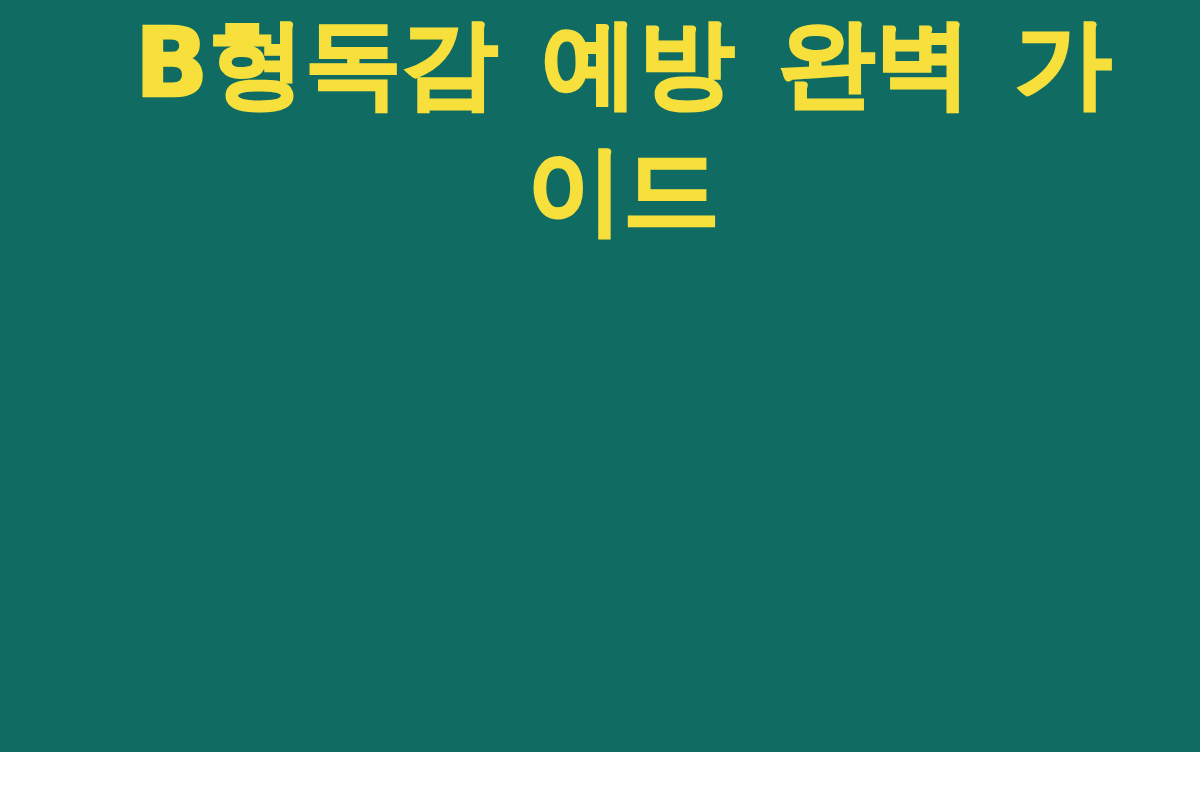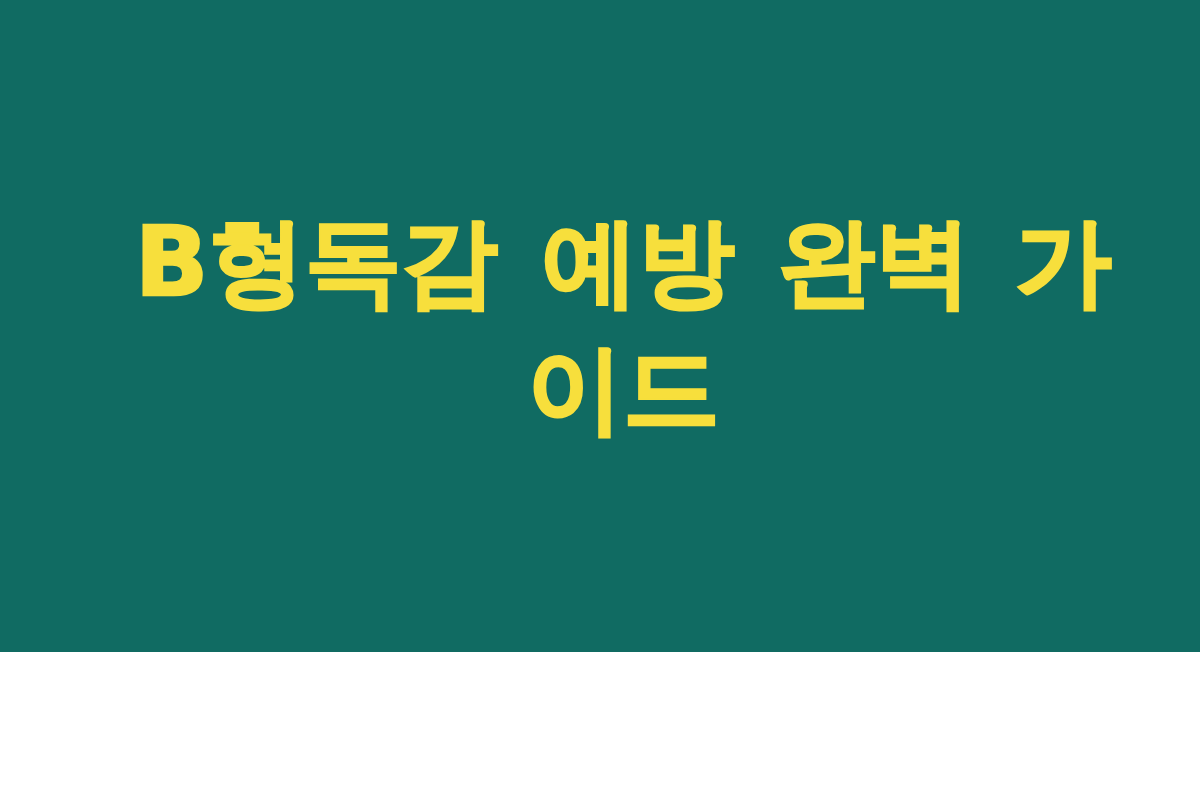--- a/index.html
+++ b/index.html
@@ -13,24 +13,23 @@
     height: 800px;
     overflow: hidden;
     font-family: "DejaVu Sans", "Liberation Sans", sans-serif;
   }
 
   
   .banner {
     position: relative;
     box-sizing: border-box;
     width: 1200px;
-    height: 652px;
+    height: 752px;
     background: #106B62;          
     display: flex;
-    align-items: center;
     justify-content: center;
     padding-left: 47px;
   }
 
   
   .headline-block {
     box-sizing: border-box;
     width: 1000px;
     padding: 0 5px;
     text-align: center;

